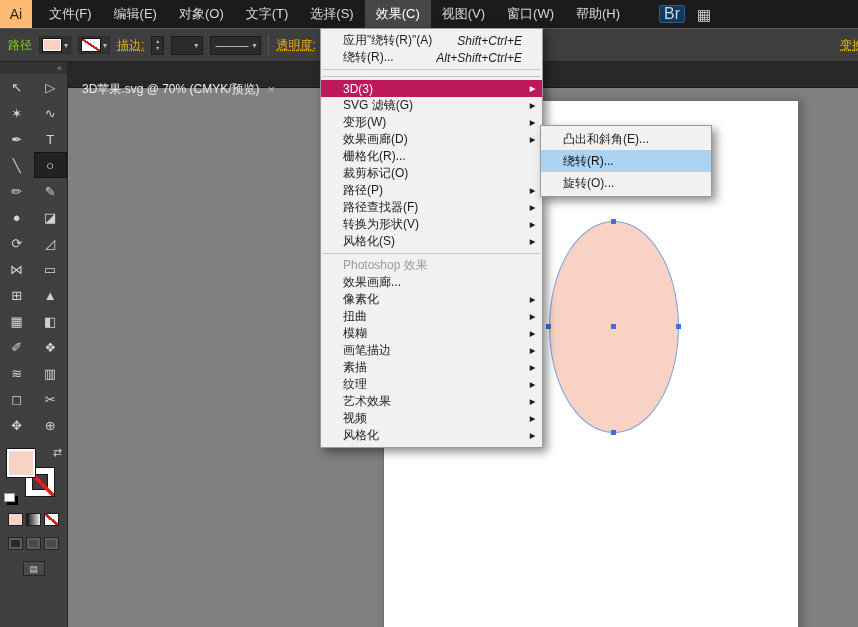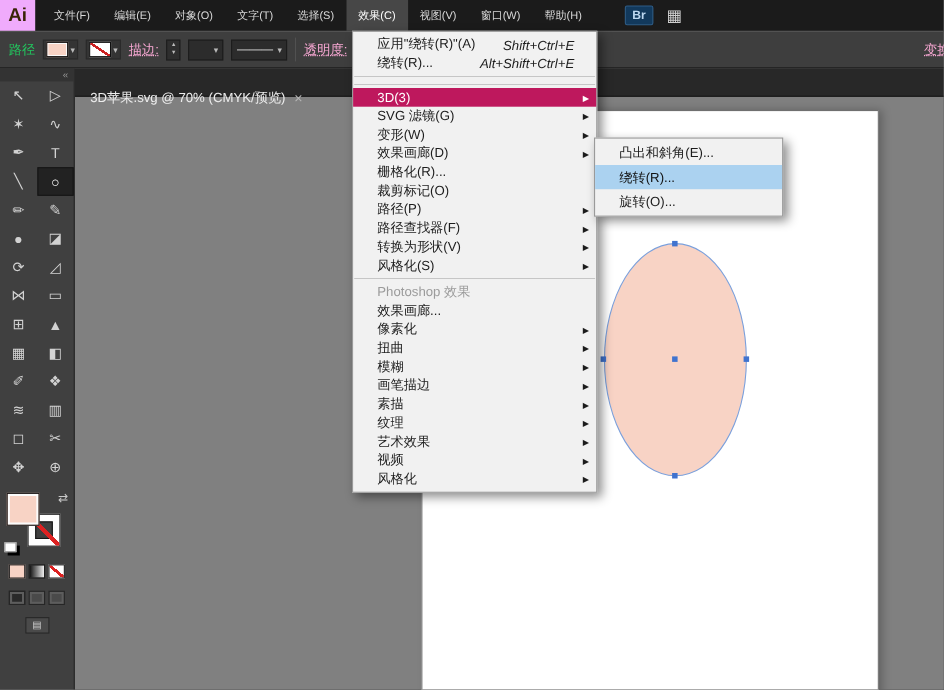--- a/index.html
+++ b/index.html
@@ -2,32 +2,32 @@
 <html><head>
 <meta charset="utf-8">
 <style>
   * { margin:0; padding:0; box-sizing:border-box; }
   html,body { width:858px; height:627px; overflow:hidden; }
   body { font-family:"Liberation Sans","DejaVu Sans",sans-serif; background:#2b2b2b; }
   .screen { position:relative; width:858px; height:627px; overflow:hidden; background:#808080; }
 
   
   .menubar { position:absolute; left:0; top:0; width:100%; height:28px; background:#1b1b1b; display:flex; align-items:stretch; z-index:10; }
-  .logo { width:32px; display:flex; align-items:center; justify-content:center; background:#f0abfc; color:#3a2407; font-weight:bold; font-size:17px; }
+  .logo { width:32px; display:flex; align-items:center; justify-content:center; background:#fdba74; color:#3a2407; font-weight:normal; font-size:14px; }
   .menus { display:flex; margin-left:6px; }
-  .menubar-item { display:flex; align-items:center; padding:0 11px; color:#d8d8d8; font-size:10px; cursor:default; }
+  .menubar-item { display:flex; align-items:center; padding:0 11px; color:#d8d8d8; font-size:13px; cursor:default; }
   .menubar-item[data-active="true"] { background:#474747; color:#fff; }
   .mb-right { margin-left:28px; display:flex; align-items:center; gap:12px; }
-  .br-btn { width:26px; height:18px; background:#12395c; border:1px solid #2e5c86; color:#bcd7ef; font-size:11px; font-weight:bold; display:flex; align-items:center; justify-content:center; border-radius:2px; }
+  .br-btn { width:26px; height:18px; background:#12395c; border:1px solid #2e5c86; color:#bcd7ef; font-size:16px; font-weight:normal; display:flex; align-items:center; justify-content:center; border-radius:2px; }
   .ws-btn { color:#cfcfcf; font-size:15px; line-height:1; }
 
   
   .controlbar { position:absolute; left:0; top:28px; width:100%; height:34px; background:#3e3e3e; border-top:1px solid #555; border-bottom:1px solid #232323; display:flex; align-items:center; padding:0 8px; gap:7px; color:#e0e0e0; font-size:12px; z-index:5; }
-  .cb-label { color:#22c55e; }
-  .cb-link { color:#f9a8d4; text-decoration:underline; text-decoration-style:dotted; cursor:pointer; white-space:nowrap; }
+  .cb-label { color:#84cc16; }
+  .cb-link { color:#eab308; text-decoration:underline; text-decoration-style:dotted; cursor:pointer; white-space:nowrap; }
   .swatch-btn { display:flex; align-items:center; gap:2px; padding:1px 2px; border:1px solid #2a2a2a; background:#343434; }
   .swatch { width:20px; height:14px; border:1px solid #101010; display:block; }
   .swatch.fill { background:#f8d3c5; box-shadow:inset 0 0 0 1px #fafafa; }
   .swatch.stroke { background-color:#fff; background-image:linear-gradient(to top right, transparent 44%, #cc2222 44%, #cc2222 56%, transparent 56%); }
   .dd { font-size:8px; color:#b9b9b9; }
   .stepper { display:flex; flex-direction:column; align-items:center; justify-content:center; width:13px; height:19px; background:#2e2e2e; border:1px solid #1d1d1d; color:#bbb; font-size:6px; line-height:7px; }
   .combo { display:flex; align-items:center; justify-content:space-between; height:19px; background:#2c2c2c; border:1px solid #1c1c1c; padding:0 4px; min-width:50px; gap:4px; }
   .combo.small { min-width:32px; }
   .combo-val { font-size:11px; color:#ddd; white-space:nowrap; }
   .vsep { width:1px; height:22px; background:#2c2c2c; border-right:1px solid #565656; }

